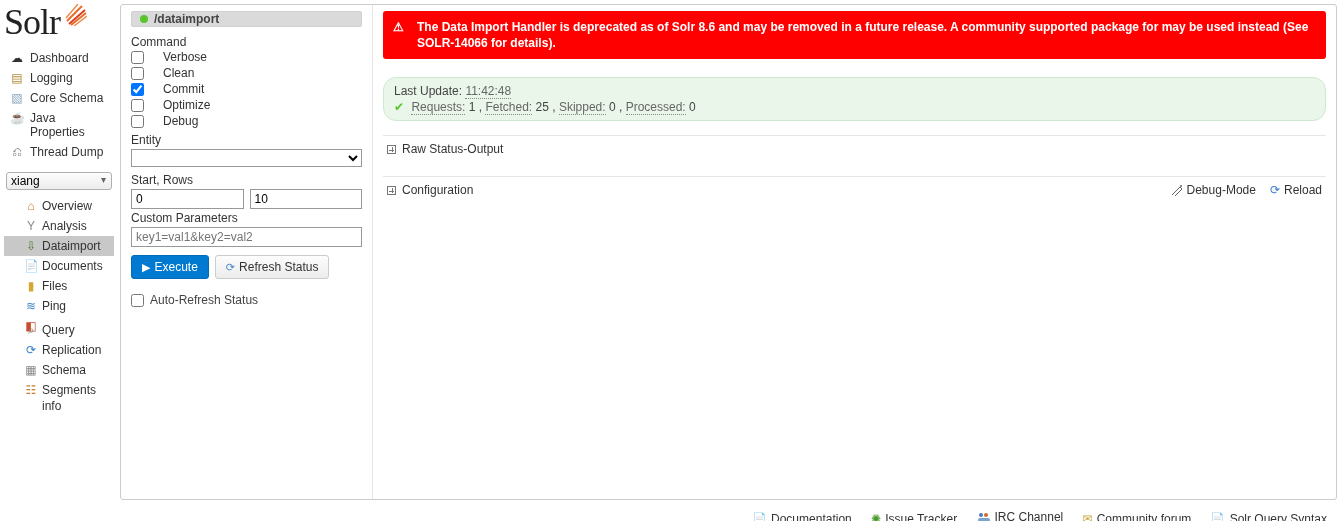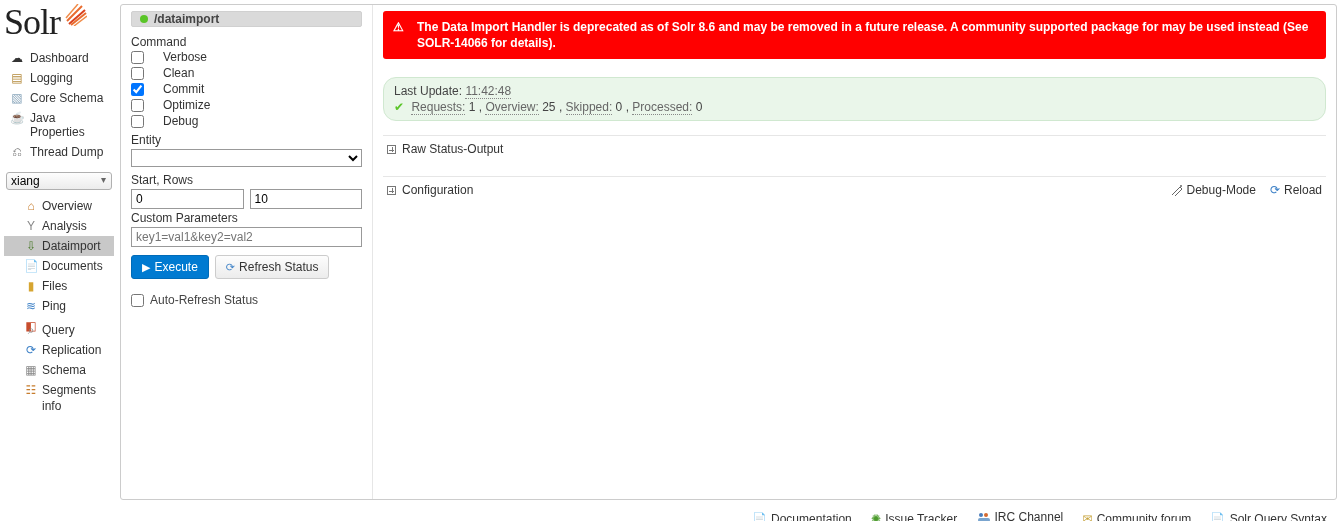--- a/index.html
+++ b/index.html
@@ -413,21 +413,21 @@
       <div class="status-box">
         <div>
           <span>Last Update:</span>
           <span class="dotted">11:42:48</span>
         </div>
         <div style="margin-top:2px;">
           <span class="chk">✔</span>
           <span class="dotted">Requests:</span>
           <span>1</span>
           <span> , </span>
-          <span class="dotted">Overview:</span>
+          <span class="dotted">Fetched:</span>
           <span>25</span>
           <span> , </span>
           <span class="dotted">Skipped:</span>
           <span>0</span>
           <span> , </span>
           <span class="dotted">Processed:</span>
           <span>0</span>
         </div>
       </div>
 

